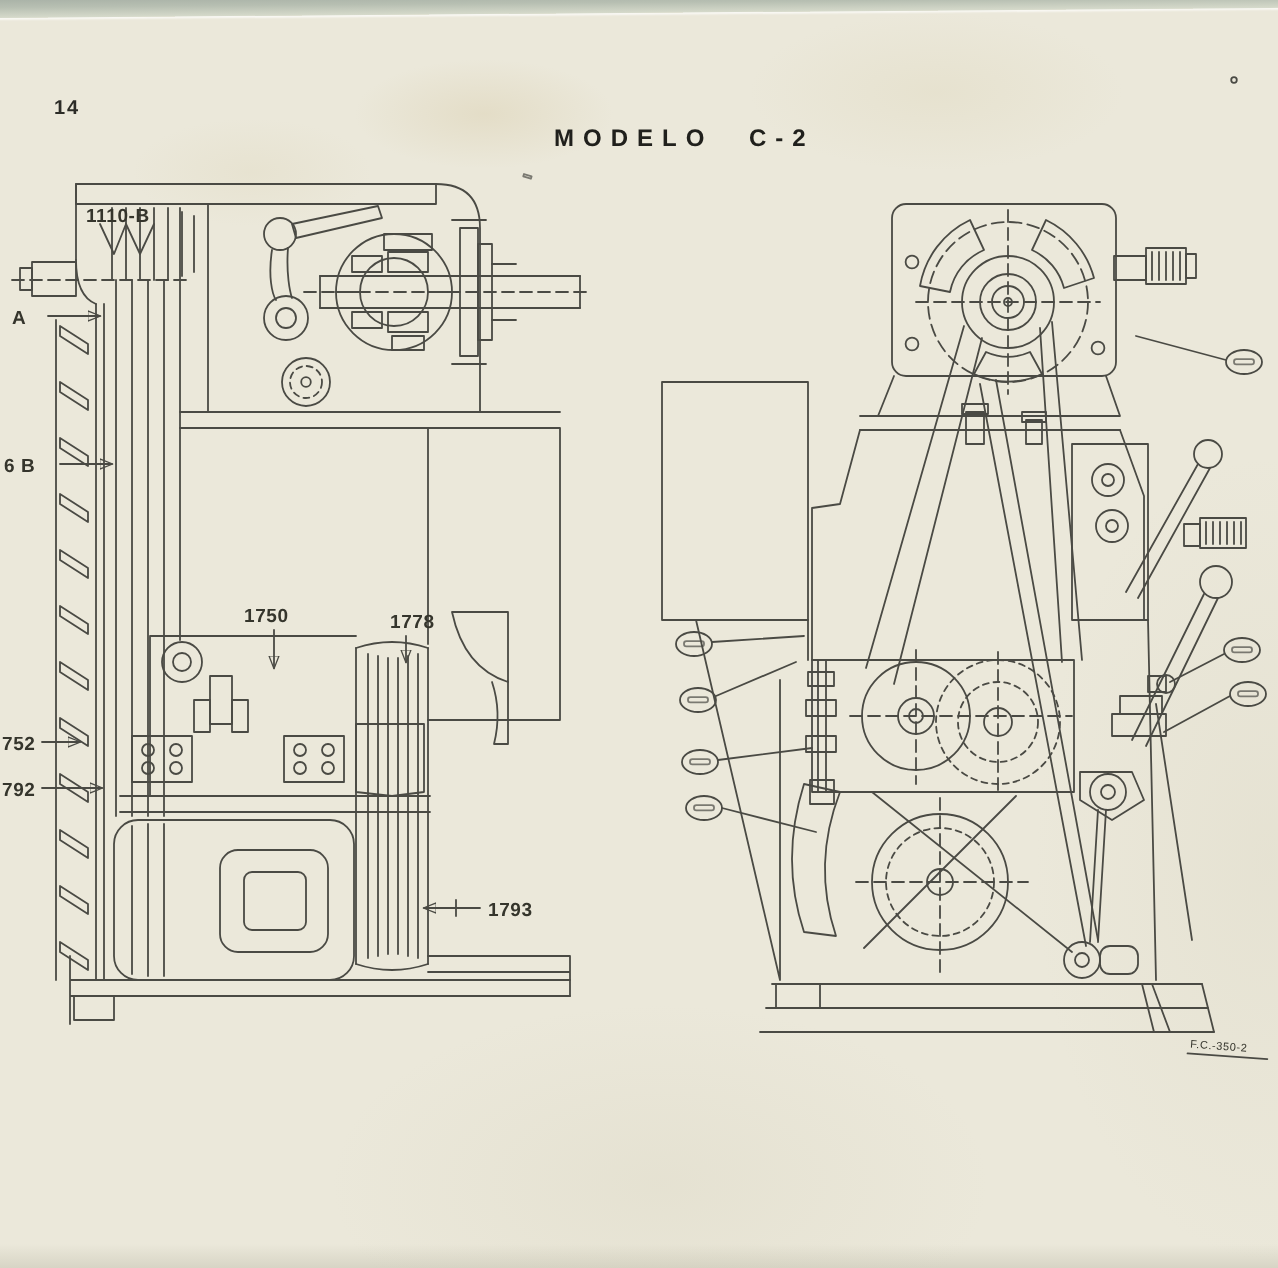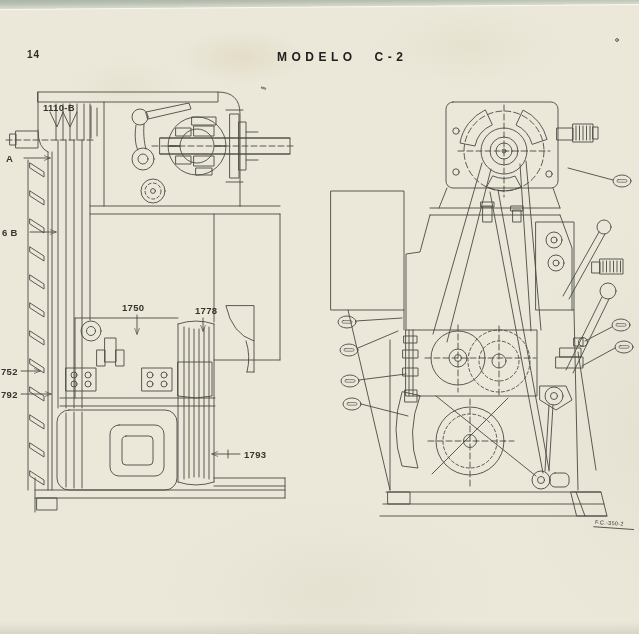--- a/index.html
+++ b/index.html
@@ -16,21 +16,21 @@
       #ebe8da;
   }
   .scanband{
     position:absolute;top:-6px;left:-8px;width:662px;height:15px;
     background:linear-gradient(to bottom,#96a098,#b7bfb2 65%,#d6dacb);
     transform:rotate(-0.45deg);transform-origin:left top;
     box-shadow:0 1px 1px rgba(255,255,255,.7);
   }
   .pageno{position:absolute;left:15px;top:49px;font-size:10px;font-weight:bold;
     letter-spacing:1px;color:#2c2c27;margin-left:12px;}
-  .title{position:absolute;left:277px;top:50px;font-size:12px;font-weight:bold;
+  .title{position:absolute;left:277px;top:62px;font-size:12px;font-weight:bold;
     letter-spacing:4.5px;word-spacing:10px;color:#20201c;white-space:nowrap;}
   svg.art{position:absolute;left:0;top:0;}
   
   svg.art path, svg.art rect, svg.art circle, svg.art ellipse, svg.art line{
     fill:none;stroke:#4a4a44;stroke-width:.9;stroke-linecap:round;stroke-linejoin:round;}
   .thin{stroke-width:.6;stroke:#74746b;}
   .faint{stroke:#9a9a8e;stroke-width:.55;}
   .dash{stroke-dasharray:6,3;stroke-width:.55;stroke:#8f8f84;}
   .dash2{stroke-dasharray:3,2.4;}
   .ldr{stroke:#3f3f38;stroke-width:.8;}

